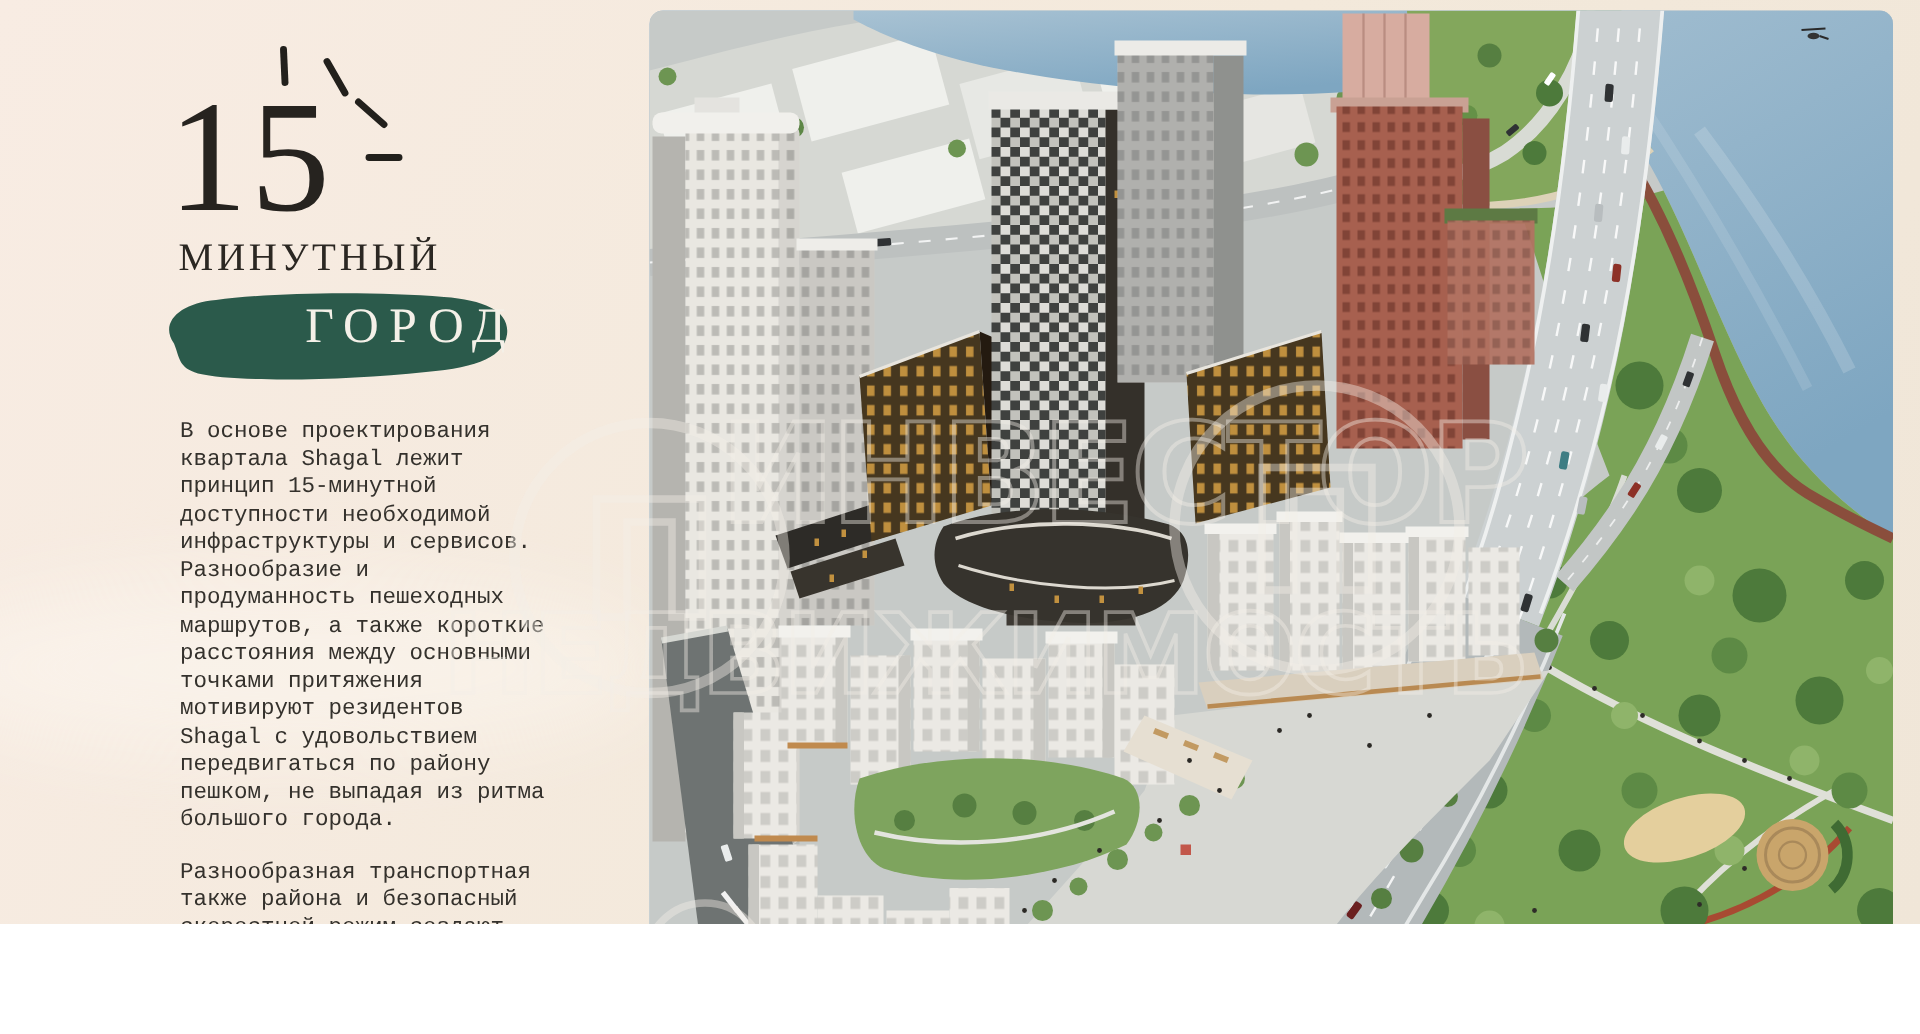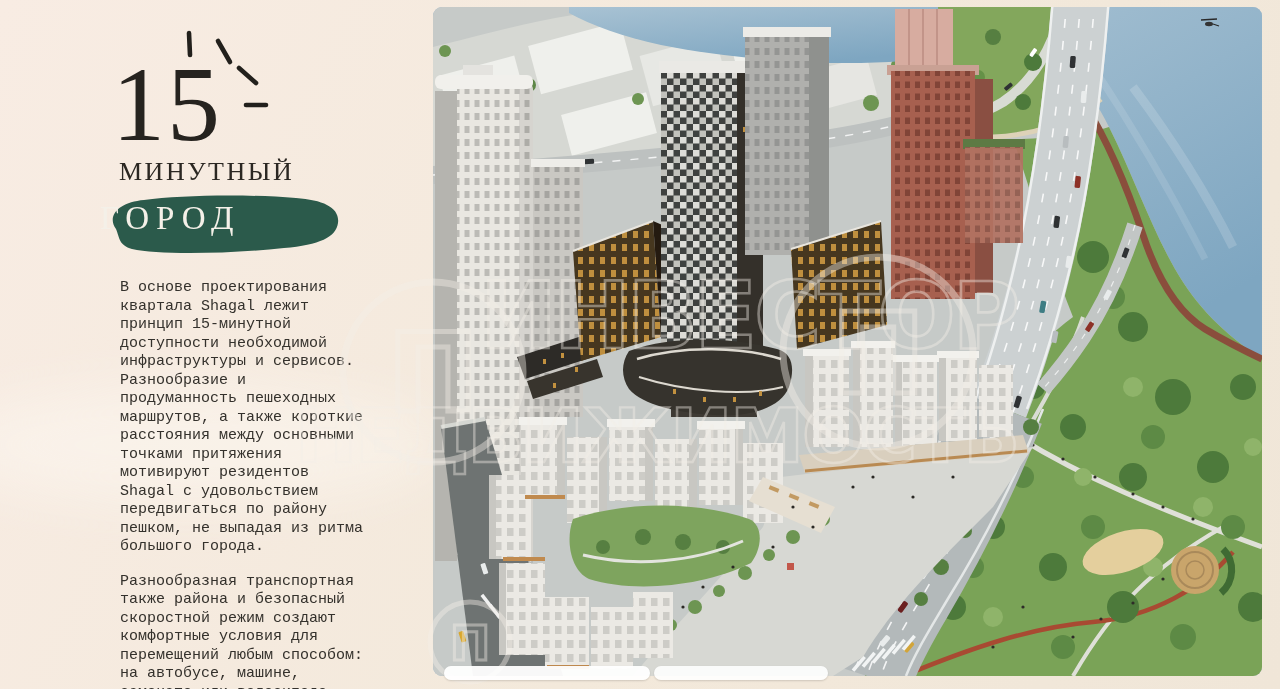--- a/index.html
+++ b/index.html
@@ -1,31 +1,31 @@
 <!DOCTYPE html>
 <html><head>
 <meta charset="utf-8">
 <style>
   html,body{margin:0;padding:0;}
-  .page{position:relative;width:1280px;height:689px;overflow:hidden;
+  .page{position:relative;width:1280px;height:616px;overflow:hidden;
         background:linear-gradient(115deg,#f8ece3 0%,#f3e9db 55%,#f0e6d8 100%);
         font-family:"Liberation Sans",sans-serif;}
   .texture{position:absolute;left:-60px;top:385px;width:500px;height:120px;
            background:rgba(255,253,247,.4);border-radius:50%;filter:blur(28px);z-index:0;}
   
   .headline-num{position:absolute;left:112px;top:52px;z-index:2;
       font-family:"Liberation Serif",serif;font-size:106px;line-height:1.0;
       color:#26231f;letter-spacing:2px;}
   .ticks{position:absolute;left:176px;top:26px;z-index:2;}
   .headline-l1{position:absolute;left:119px;top:157px;z-index:2;
       font-family:"Liberation Serif",serif;font-size:26px;font-weight:400;
       letter-spacing:2.5px;color:#2b2722;}
   .brush{position:absolute;left:100px;top:193px;width:244px;height:64px;z-index:2;}
   .brush svg{position:absolute;left:0;top:0;}
-  .headline-l2{position:absolute;left:0;top:7px;width:100%;text-align:left;
+  .headline-l2{position:absolute;left:0;top:7px;width:100%;text-align:right;
       font-family:"Liberation Serif",serif;font-size:33px;font-weight:500;
       letter-spacing:7px;color:#f4f0e8;}
   .copy{position:absolute;left:120px;top:279px;width:248px;z-index:2;
       color:#34312c;font-size:15px;line-height:18.5px;}
   .copy p{margin:0 0 16px 0;font-family:Liberation Mono, monospace;}
   
   .hero{position:absolute;left:433px;top:7px;width:829px;height:669px;
         border-radius:9px;overflow:hidden;background:#9db8cc;z-index:1;}
   .hero svg{display:block;}
   

